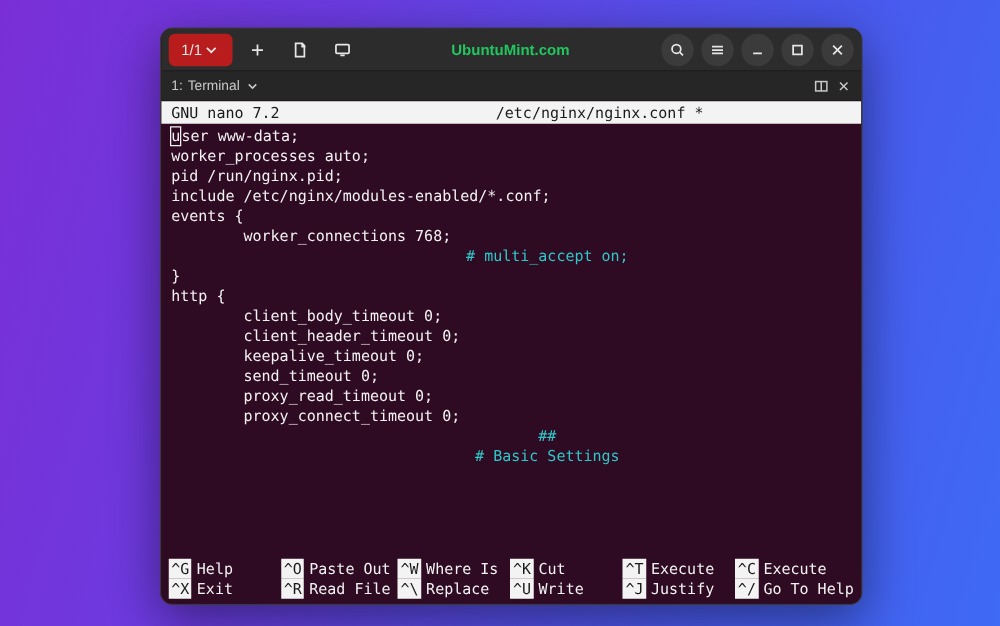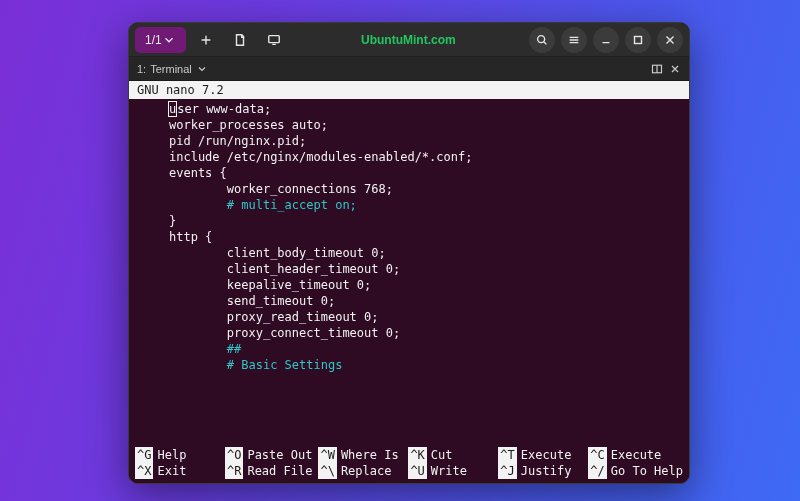--- a/index.html
+++ b/index.html
@@ -34,21 +34,21 @@
     font-size: 12px;
     font-family: sans-serif;
   }
   .hbtn {
     width: 28px; height: 26px;
     display: flex; align-items: center; justify-content: center;
     border-radius: 5px;
     color: #e6e6e6;
   }
   .hbtn.round { width:26px; height:26px; border-radius:50%; background:#3b3b3b; }
-  .hbtn.pill { background:#701a75; padding:0 10px; width:auto; }
+  .hbtn.pill { background:#b91c1c; padding:0 10px; width:auto; }
   .hbtn svg { width:14px; height:14px; fill:none; stroke:#e6e6e6; stroke-width:1.6; }
   .hdr .title { flex:1; text-align:center; font-weight:600; color:#22c55e; }
 
   
   .tabs {
     height: 24px;
     background: #262626;
     display:flex; align-items:center;
     padding: 0 8px;
     gap: 6px;
@@ -78,24 +78,23 @@
     display:flex;
     font-weight:500;
   }
   .nano-title .nt-app { width: 26%; }
   .nano-title .nt-file { flex:1; text-align:center; }
   .nano-body {
     padding: 2px 8px;
     flex:1;
     white-space:pre;
     overflow:hidden;
-    margin-left:32px;
   }
   .line { display:block; }
-  .comment { color:#2fc7c7; }
+  .comment { color:#2fc7c7;text-align:center; }
   .cursor {
     display:inline-block;
     border:1px solid #f2f2f2;
     line-height:14px;
     margin-left:-1px;
   }
 
   
   .help {
     padding: 0 6px 4px 6px;
@@ -190,20 +189,21 @@
         <path d="M8 3v10"></path>
       </svg>
     <svg class="ticon" viewBox="0 0 16 16">
         <path d="M4 4l8 8M12 4l-8 8"></path>
       </svg>
   </div>
 
   <div class="nano">
     <div class="nano-title">
       <span class="nt-app">GNU nano 7.2</span>
+      <span class="nt-file">/etc/nginx/nginx.conf *</span>
     </div>
     <div class="nano-body" id="nano-body"><span class="line"><span class="cursor">u</span>ser www-data;</span><span class="line">worker_processes auto;</span><span class="line">pid /run/nginx.pid;</span><span class="line">include /etc/nginx/modules-enabled/*.conf;</span><span class="line"></span><span class="line">events {</span><span class="line">        worker_connections 768;</span><span class="line comment">        # multi_accept on;</span><span class="line">}</span><span class="line"></span><span class="line">http {</span><span class="line">        client_body_timeout 0;</span><span class="line">        client_header_timeout 0;</span><span class="line">        keepalive_timeout 0;</span><span class="line">        send_timeout 0;</span><span class="line">        proxy_read_timeout 0;</span><span class="line">        proxy_connect_timeout 0;</span><span class="line"></span><span class="line comment">        ##</span><span class="line comment">        # Basic Settings</span></div>
     <div class="help" id="help-grid">
         <div class="hc">
           <span class="kc">^G</span>
           <span>Help</span>
         </div>
         <div class="hc">
           <span class="kc">^O</span>
           <span>Paste Out</span>

